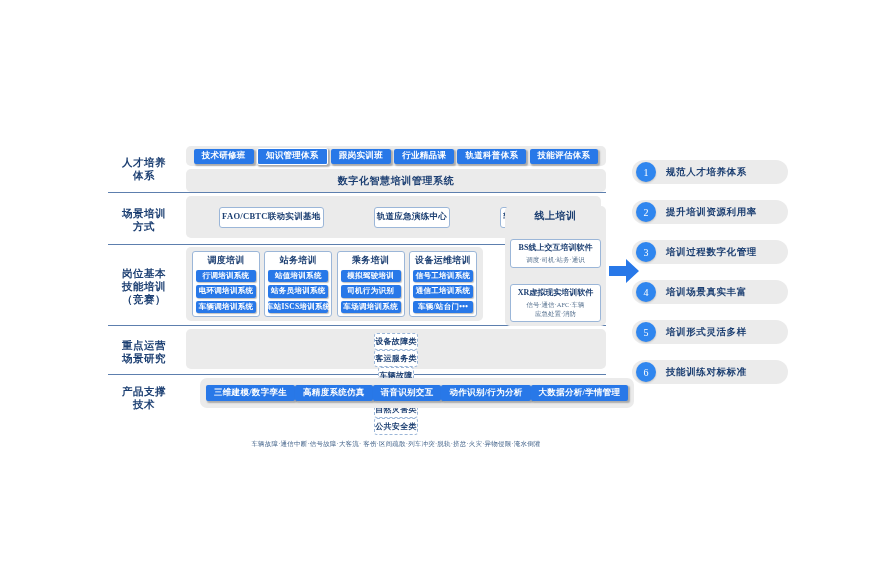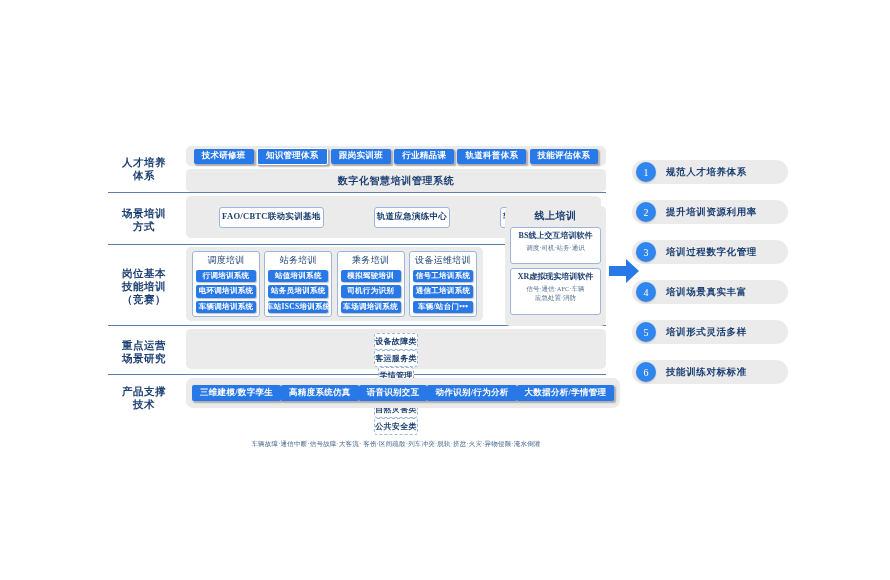--- a/index.html
+++ b/index.html
@@ -141,20 +141,21 @@
     left: 505px;
     top: 206px;
     width: 101px;
     height: 120px;
     background: #ebebeb;
     border-radius: 5px;
     padding: 3px 5px 4px 5px;
     box-sizing: border-box;
     display: flex;
     flex-direction: column;
+    gap: 12px;
   }
   #online-title {
     text-align: center;
     color: #1c3f72;
     font-weight: bold;
     font-size: 10px;
     line-height: 14px;
     letter-spacing: 0.5px;
   }
   .online-card {
@@ -199,21 +200,21 @@
     border-radius: 3px;
     width: 68px;
     display: flex;
     flex-direction: column;
     align-items: center;
     padding: 2px 3px 3px 3px;
     box-sizing: border-box;
   }
   .skillcol-title {
     color: #1c3f72;
-    font-weight: normal;
+    font-weight: bold;
     font-size: 9px;
     line-height: 13px;
     white-space: nowrap;
     letter-spacing: 0.3px;
   }
   .skillcol .chip-blue {
     width: 100%;
     height: 14px;
     margin-top: 3px;
     font-size: 7.5px;
@@ -238,21 +239,21 @@
     text-align: center;
     color: #3e5f87;
     font-size: 6.5px;
     line-height: 11px;
     margin-top: 3px;
     letter-spacing: 0.2px;
     white-space: nowrap;
   }
 
   
-  #row5 { height: 40px; padding-top: 3px; }
+  #row5 { height: 40px; padding-top: 3px; gap: 14px; }
   #row5-panel {
     height: 30px;
     display: flex;
     align-items: center;
     justify-content: space-around;
     padding: 0 6px;
     box-sizing: border-box;
     border-radius: 7px;
   }
   #row5-panel .chip-blue { height: 16px; padding: 0 8px; font-size: 8.5px; }
@@ -397,21 +398,21 @@
     <div class="row" id="row4">
       <div class="rowlabel">
         <span>重点运营</span>
         <span>场景研究</span>
       </div>
       <div class="rowbody">
         <div class="graypanel" id="row4-panel">
           <div id="row4-chips">
             <div class="chip-outline dashed">设备故障类</div>
             <div class="chip-outline dashed">客运服务类</div>
-            <div class="chip-outline dashed">学情管理</div>
+            <div class="chip-outline dashed">车辆故障</div>
             <div class="chip-outline dashed">社会安全类</div>
             <div class="chip-outline dashed">自然灾害类</div>
             <div class="chip-outline dashed">公共安全类</div>
           </div>
           <div id="row4-detail">车辆故障·通信中断·信号故障·大客流· 客伤·区间疏散·列车冲突·脱轨·挤岔·火灾·异物侵限·淹水倒灌</div>
         </div>
       </div>
     </div>
 
     <div class="divider"></div>

